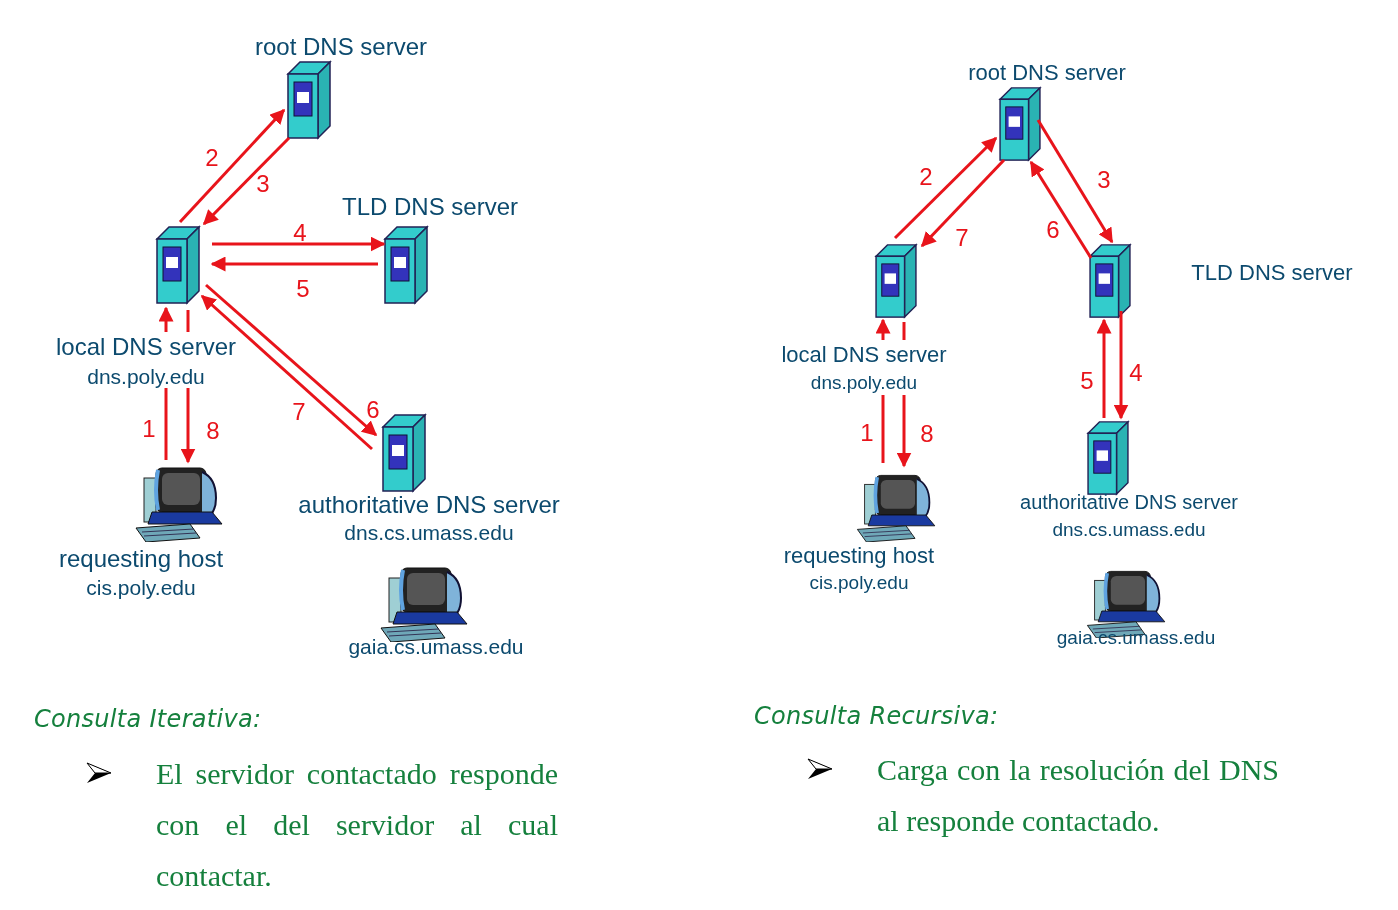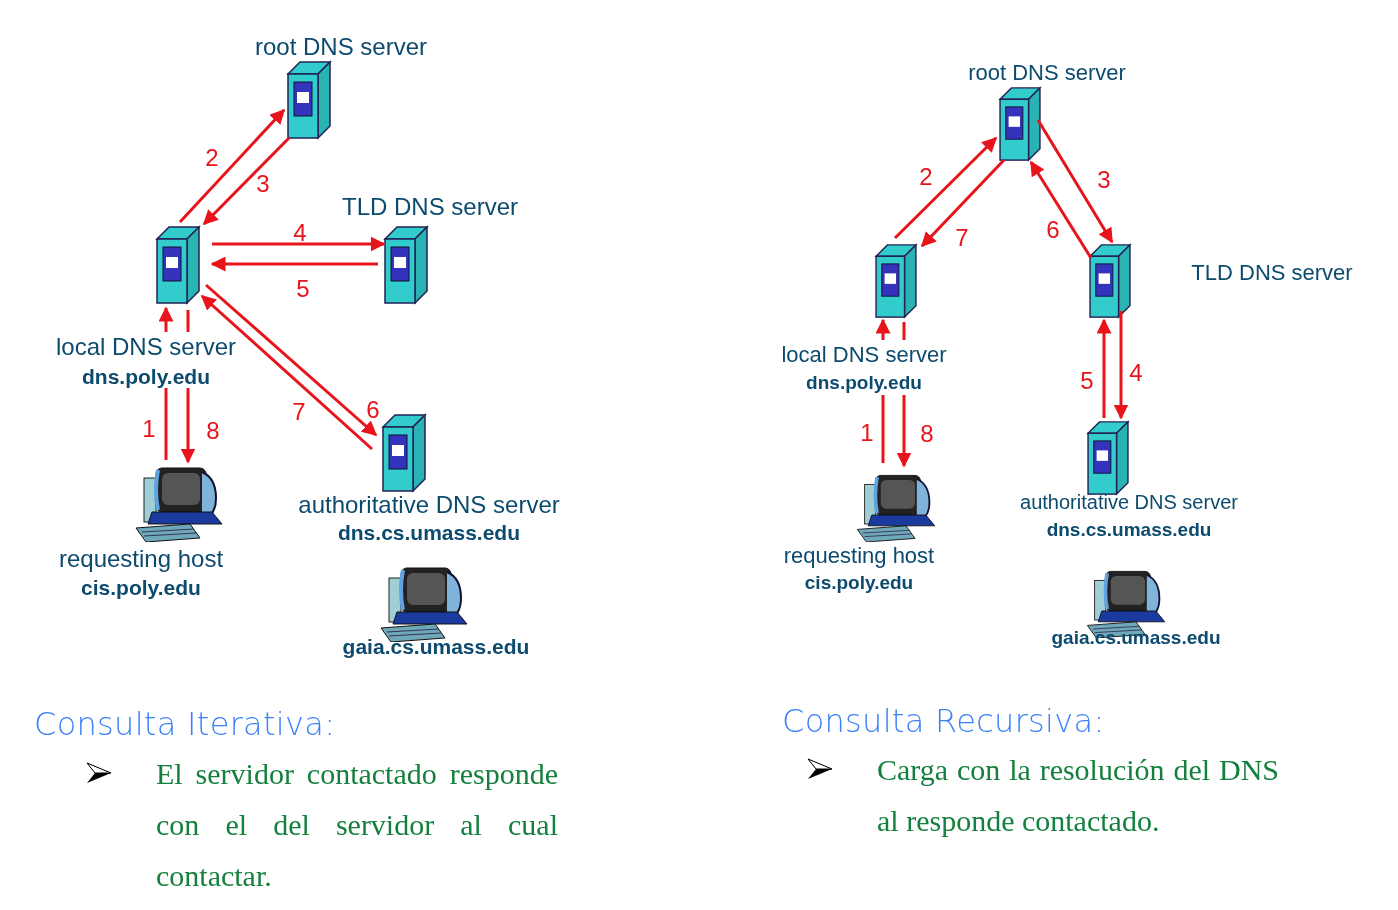--- a/index.html
+++ b/index.html
@@ -2,23 +2,23 @@
 <html><head>
 <meta charset="utf-8">
 <style>
   html, body { margin:0; padding:0; background:#ffffff; }
   body { width:1398px; height:910px; position:relative; overflow:hidden; font-family:"Liberation Sans", sans-serif; }
   .panel { position:absolute; top:0; height:680px; }
   #left { left:0; width:700px; }
   #right { left:700px; width:698px; }
   svg { position:absolute; left:0; top:0; overflow:visible; }
   .lbl { position:absolute; font-family:"Liberation Sans", sans-serif; color:#0c4a6e; white-space:nowrap; font-size:24px; transform:translateX(-50%); }
-  .lbl.b { font-weight:bold; font-size:21px; }
+  .lbl.b { font-weight:normal; font-size:21px; }
   .num { position:absolute; color:#e8141b; font-size:24px; font-family:"Liberation Sans", sans-serif; transform:translate(-50%,-50%); }
-  .heading { position:absolute; color:#3b82f6; font-size:32px; font-family:"DejaVu Sans", sans-serif; font-weight:300; letter-spacing:0.3px; }
+  .heading { position:absolute; color:#15803d; font-style:italic; font-size:24px; font-family:"DejaVu Sans", sans-serif; font-weight:300; letter-spacing:0.3px; }
   .bullet-wrap { position:absolute; font-family:Liberation Serif, serif; color:#15803d; font-size:30px; line-height:51px; }
   .bullet-wrap .arrow { position:absolute; left:-70px; top:0; }
   .bullet-wrap .txt { text-align:justify; text-align-last:left; }
 </style>
 </head>
 <body>
 
 <svg width="0" height="0" style="position:absolute">
   <defs>
     <marker id="ah" viewBox="0 0 10 10" refX="9" refY="5" markerWidth="5" markerHeight="5" orient="auto-start-reverse">
@@ -131,21 +131,21 @@
 <div class="bullet-wrap" style="left:156px;top:748px;width:402px;">
   <span class="arrow">
     <svg width="26" height="22" viewBox="0 0 26 22" style="position:absolute;left:0;top:14px;">
       <polygon points="1,1 25,11 1,21 9,11" fill="#000"></polygon>
       <polygon points="1,1 25,11 9,11" fill="#fff" stroke="#000" stroke-width="1"></polygon>
     </svg>
   </span>
   <div class="txt">El servidor contactado responde con el del servidor al cual contactar.</div>
 </div>
 
-<div class="heading" style="left:782px;top:702px;">Consulta Recursiva:</div>
+<div class="heading" style="left:754px;top:702px;">Consulta Recursiva:</div>
 <div class="bullet-wrap" style="left:877px;top:744px;width:402px;">
   <span class="arrow">
     <svg width="26" height="22" viewBox="0 0 26 22" style="position:absolute;left:0;top:14px;">
       <polygon points="1,1 25,11 1,21 9,11" fill="#000"></polygon>
       <polygon points="1,1 25,11 9,11" fill="#fff" stroke="#000" stroke-width="1"></polygon>
     </svg>
   </span>
   <div class="txt">Carga con la resolución del DNS al responde contactado.</div>
 </div>
 

